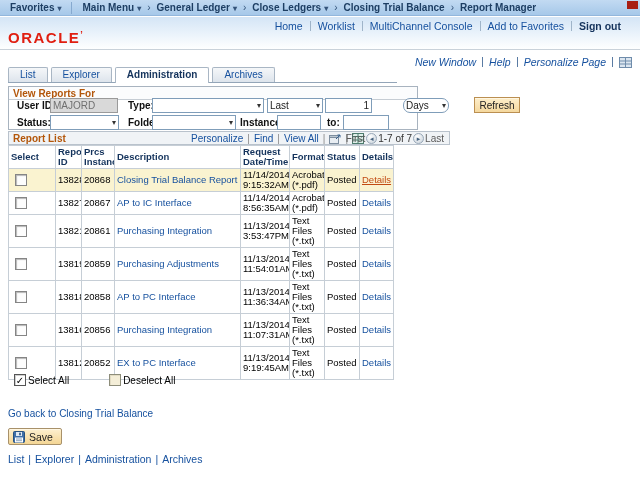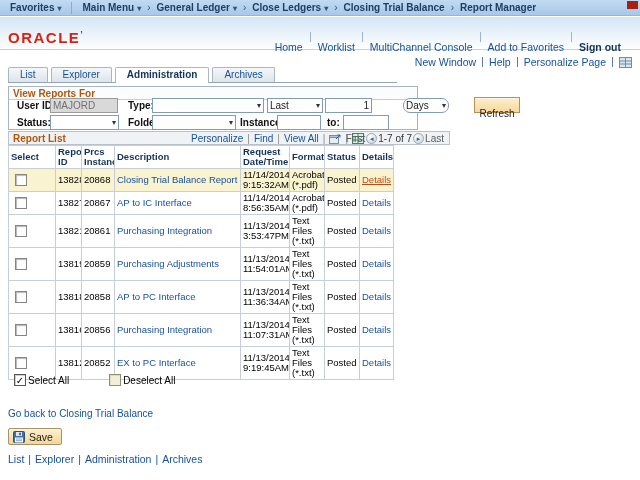--- a/index.html
+++ b/index.html
@@ -22,30 +22,30 @@
   .bc-gt::before { content:"›"; }
   .corner-marker { position:absolute; top:1px; right:2px; width:11px; height:8px;
                    background:#a81e12; z-index:9; }
 
   
   .masthead { position:absolute; top:17px; left:0; width:640px; height:33px;
               background:linear-gradient(#d4e5f6,#feffff);
               border-bottom:1px solid #c9d2da; }
   .util { position:absolute; top:3px; right:12px; font-size:10.5px;
           display:flex; align-items:center; color:#1b4f9c; }
-  .util a { padding:0 7px;margin-top:21px; }
+  .util a { padding:0 7px; }
   .util .signout { font-weight:bold; color:#14335c; }
   .pipe { width:1px; height:10px; background:#9fb4c9; display:inline-block; }
   .logo { position:absolute; left:8px; bottom:3px; color:#e01e10;
           font-size:15px; font-weight:bold; letter-spacing:1.5px; }
   .logo::after { content:"’"; font-size:9px; vertical-align:top; }
 
   
   .pagebar { position:absolute; top:56px; right:8px; font-size:10.5px;
-             display:flex; align-items:center; gap:6px; }
+             display:flex; align-items:center; gap:6px;font-style:italic; }
   .pagebar .pipe { background:#5a7ba3; }
 
   
   .tabline { position:absolute; top:82px; left:8px; width:389px;
              border-top:1px solid #93a5b8; }
   .tabs { position:absolute; top:67px; left:8px; display:flex; gap:3px; height:16px; }
   .tab { height:15px; padding:1px 11px 0; font-size:10px; color:#15509e;
          background:linear-gradient(#f5f7f9,#dde4ec); border:1px solid #a9b6c4;
          border-bottom:none; border-radius:2px 2px 0 0; cursor:pointer;
          white-space:nowrap; }
@@ -64,21 +64,21 @@
                 background:#fff; font-size:10px; color:#222; }
   input.tbox { padding:0 2px; font-family:"Liberation Sans",sans-serif; }
   input.tbox:disabled { background:#d9d9d9; color:#707070; border-color:#9a9a9a; }
   .sel { display:flex; align-items:center; justify-content:space-between;
          padding:0 2px; cursor:pointer; }
   .sel .i-caret { margin:0; color:#333; }
   .num { text-align:right; }
   .btn-refresh { position:absolute; left:474px; top:97px; width:46px; height:16px;
                  background:linear-gradient(#fdeecb,#f5d89e);
                  border:1px solid #bb8f51; box-shadow:inset 0 1px 0 #fff6e2;
-                 font-size:10px; color:#222; text-align:center; padding-top:10px;
+                 font-size:10px; color:#222; text-align:center; padding-top:2px;
                  cursor:pointer; }
 
   
   .gridbar { position:absolute; top:131px; left:8px; width:442px; height:14px;
              background:#f0f3f6; border:1px solid #b9c2cc; font-size:10px; }
   .gridbar-title { position:absolute; left:4px; top:1px; color:#b3560a;
                    font-weight:bold; }
   .gridtools { position:absolute; left:182px; top:1px; display:flex;
                align-items:center; gap:4px; font-size:10px; }
   .tsep { color:#8a8a8a; }

